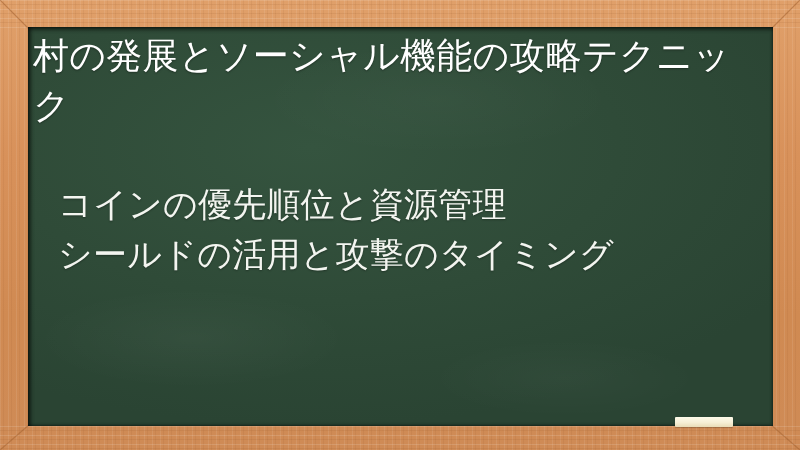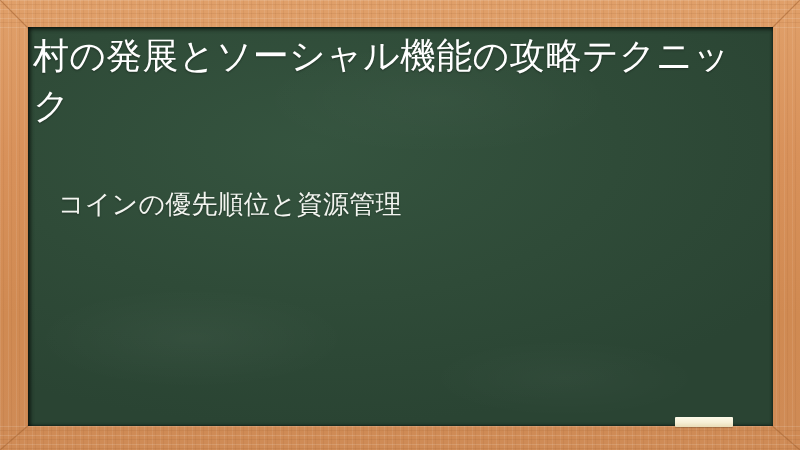--- a/index.html
+++ b/index.html
@@ -130,21 +130,21 @@
     position: absolute;
     left: 30px;
     top: 152px;
     width: 670px;
     margin: 0;
     padding: 0;
     list-style: none;
   }
   .items li {
     color: #f3f5f0;
-    font-size: 26px;
+    font-size: 34px;
     line-height: 50px;
     font-weight: 400;
     letter-spacing: 0.2px;
     text-shadow: 0 1px 2px rgba(0,0,0,0.30);
     white-space: nowrap;
   }
 
   
   .chalk {
     position: absolute;
@@ -191,19 +191,20 @@
 
   <div class="board">
     <div class="board-dust"></div>
     <div class="board-edge-shadow"></div>
 
     <div class="content">
       <div class="title">村の発展とソーシャル機能の攻略テクニック</div>
 
       <ul class="items">
         <li>コインの優先順位と資源管理</li>
+        <li>シールドの活用と攻撃のタイミング</li>
       </ul>
     </div>
   </div>
 
   <div class="chalk"></div>
 
 </div>
 
 </body></html>

